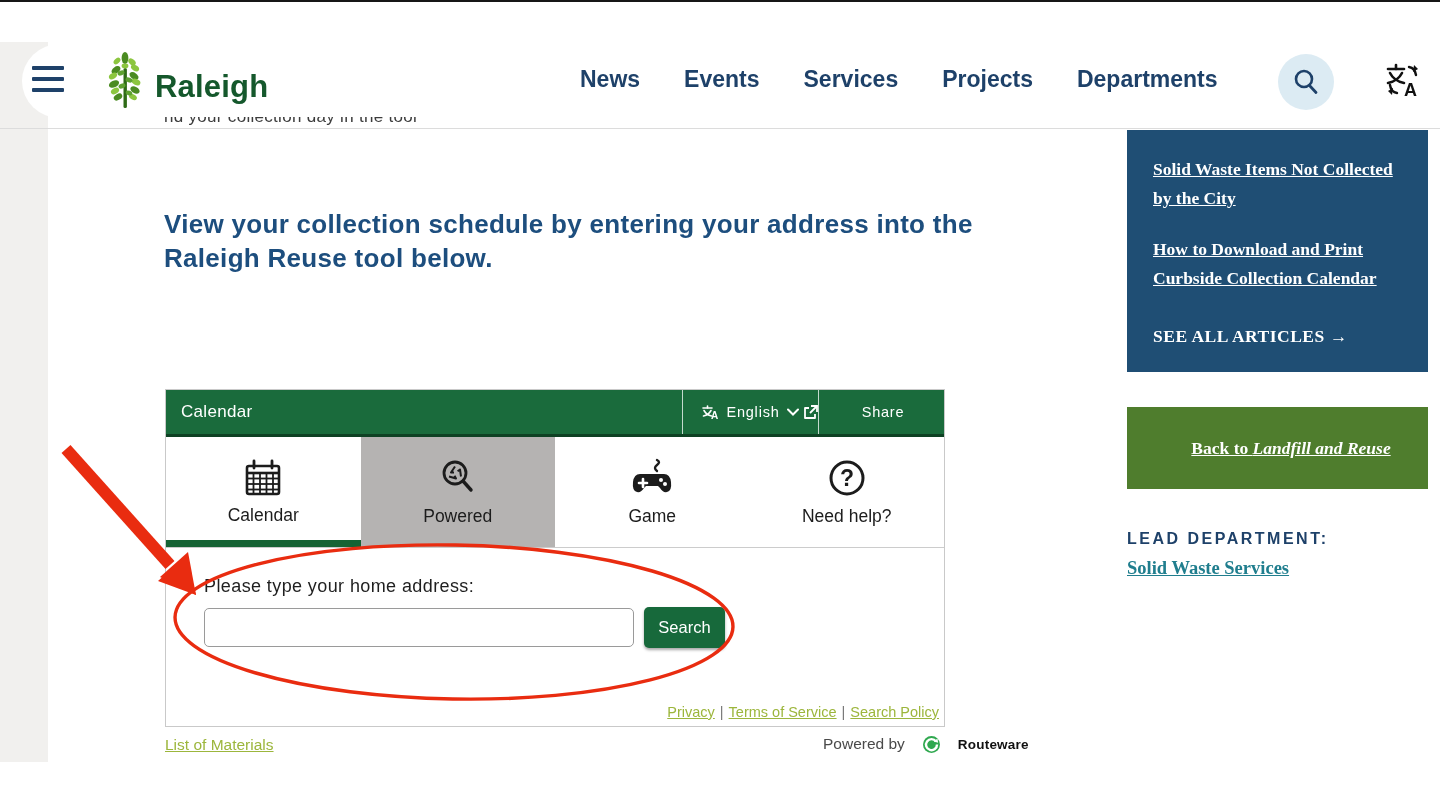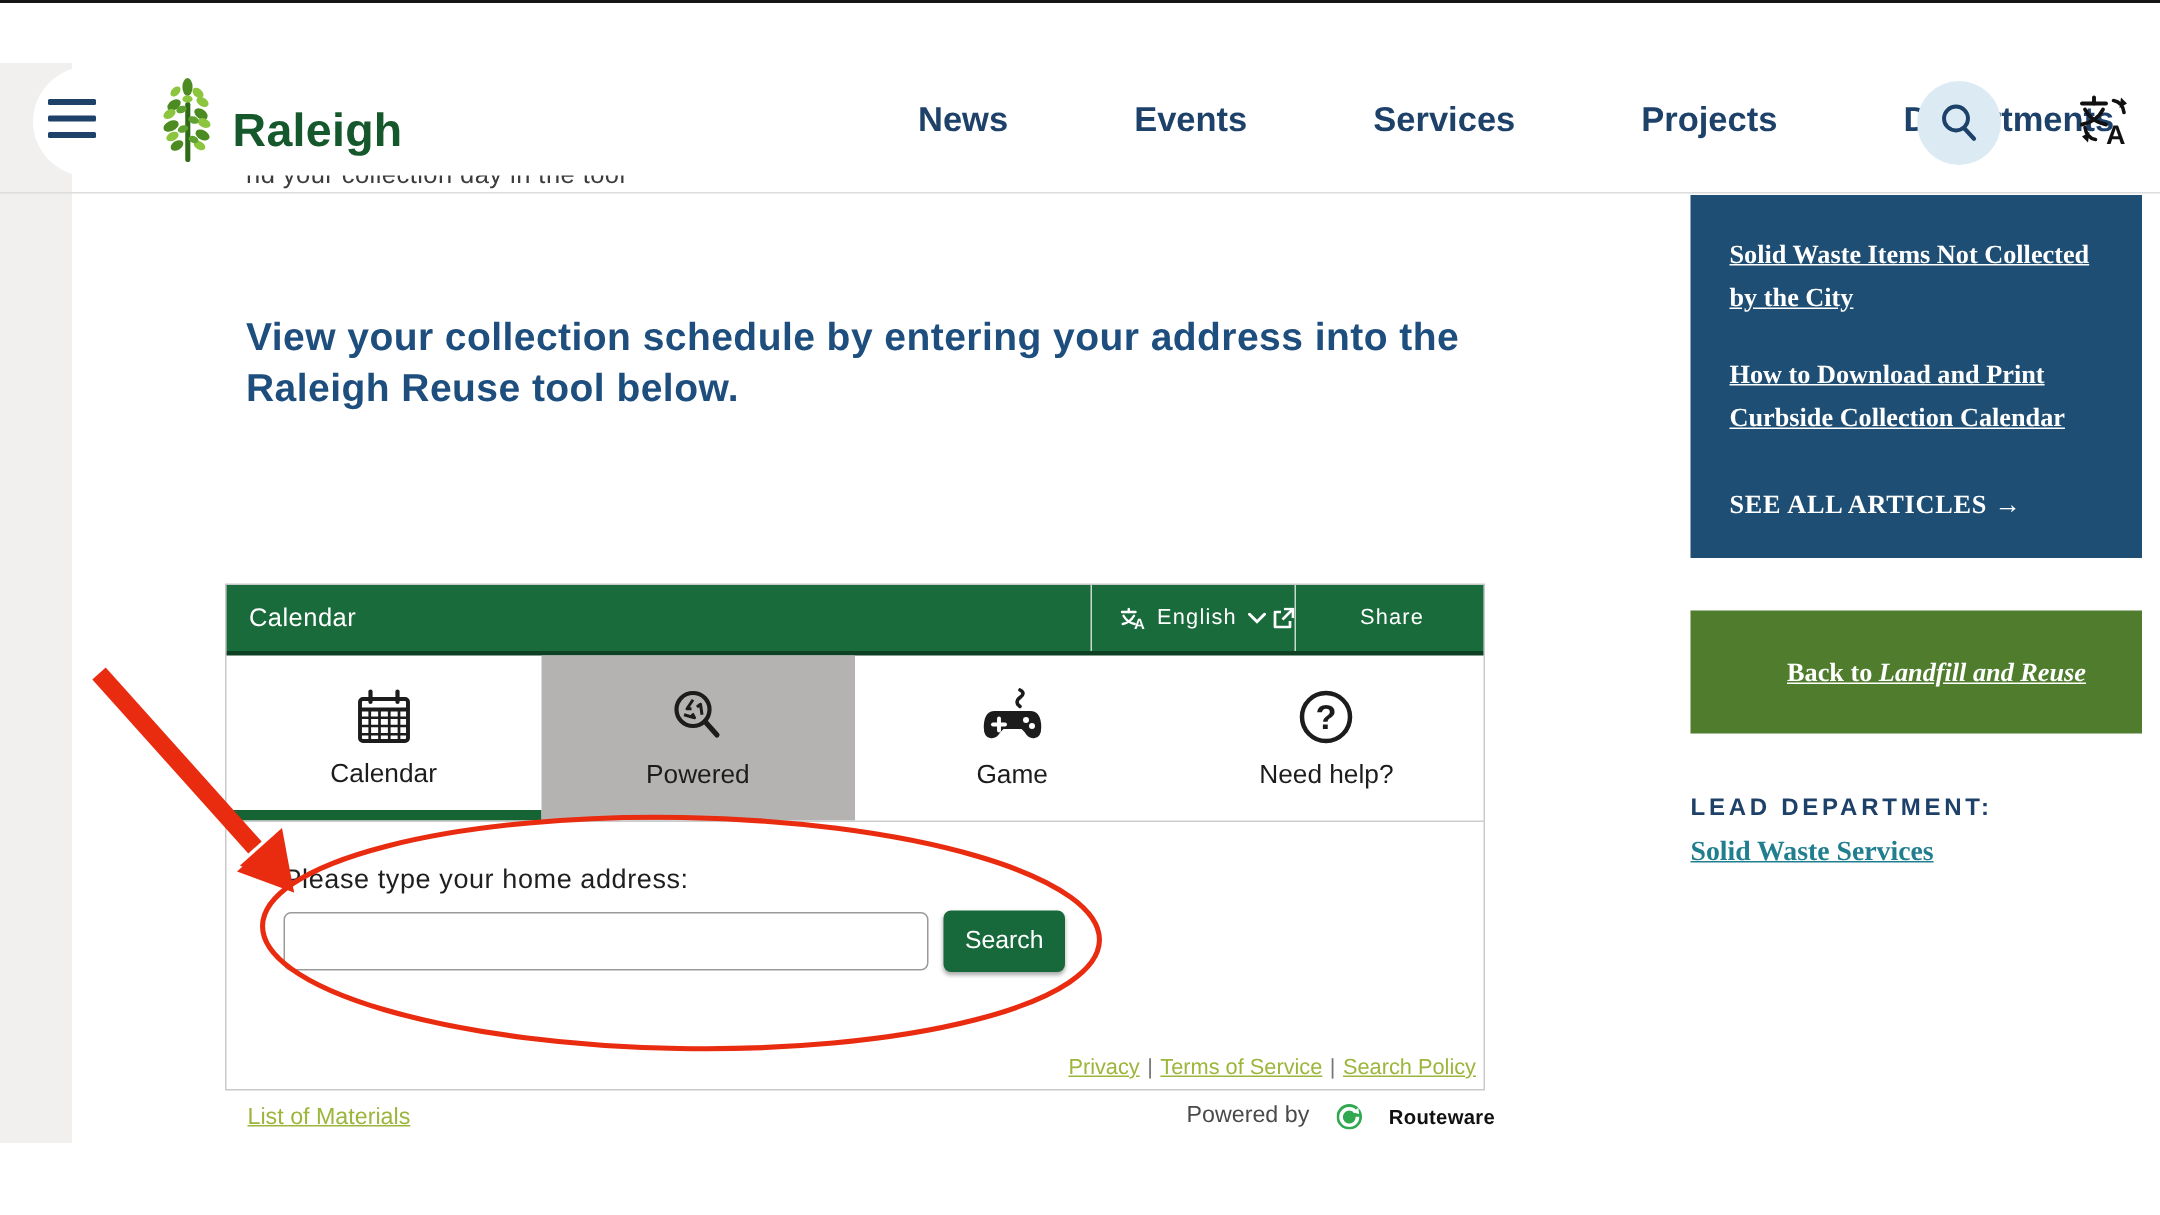--- a/index.html
+++ b/index.html
@@ -10,35 +10,35 @@
   
   .top-edge { position:absolute; left:0; top:0; width:1440px; height:2px; background:#161616; }
   .left-strip { position:absolute; left:0; top:42px; width:48px; height:720px; background:#f1f0ee; }
   .menu-notch { position:absolute; left:22px; top:44px; width:76px; height:74px; border-radius:50%; background:#ffffff; }
   .hamburger { position:absolute; left:32px; top:66px; width:32px; height:26px; cursor:pointer; }
   .hamburger span { display:block; height:4px; background:#1e4169; border-radius:1px; margin-bottom:7px; }
 
   .logo { position:absolute; left:101px; top:50px; display:flex; align-items:center; }
   .logo-text { font-size:31px; font-weight:700; color:#15582c; letter-spacing:.2px; margin-left:6px; margin-top:12px; }
 
-  .main-nav { position:absolute; left:580px; top:66px; display:flex; gap:84px;margin-left:32px; }
+  .main-nav { position:absolute; left:580px; top:66px; display:flex; gap:44px; }
   .main-nav .nav-item { font-size:23px; font-weight:700; color:#1e4169; cursor:pointer; white-space:nowrap; }
 
   .search-bubble { position:absolute; left:1278px; top:54px; width:56px; height:56px; border-radius:50%; background:#dcebf3; display:flex; align-items:center; justify-content:center; cursor:pointer; }
   .translate-top { position:absolute; left:1384px; top:61px; width:38px; height:38px; cursor:pointer; }
 
   .header-divider { position:absolute; left:0; top:128px; width:1440px; height:1px; background:#dcdcdc; }
   .clipped-line { position:absolute; left:164px; top:117px; width:360px; height:11px; overflow:hidden; }
   .clipped-line .inner { font-size:17px; color:#3c3c3c; margin-top:-10px; letter-spacing:.3px; }
 
   
   .page-heading { position:absolute; left:164px; top:207px; width:820px; font-size:26px; font-weight:700; color:#1d4e7e; line-height:34px; letter-spacing:.3px; }
 
   
-  .widget { position:absolute; left:150px; top:389px; width:840px; height:338px; border:1px solid #c9c9c9; background:#fff; }
+  .widget { position:absolute; left:165px; top:389px; width:780px; height:338px; border:1px solid #c9c9c9; background:#fff; }
   .widget-bar { position:absolute; left:0; top:0; width:100%; height:44px; background:#1a6b3c; display:flex; align-items:center; }
   .widget-title { color:#fff; font-size:17px; margin-left:15px; letter-spacing:.3px; }
   .bar-controls { position:absolute; right:0; top:0; height:100%; display:flex; }
   .bar-group { height:100%; display:flex; align-items:center; justify-content:center; gap:7px; color:#fff; font-size:14.5px; letter-spacing:.8px; border-left:1px solid rgba(255,255,255,.75); cursor:pointer; }
   .bar-group.lang { width:136px; }
   .bar-group.share { width:126px;gap:44px; }
   .widget-bar-underline { position:absolute; left:0; top:44px; width:100%; height:3px; background:#0e4123; }
 
   .tabs { position:absolute; left:0; top:47px; width:100%; height:110px; display:flex; }
   .tab { flex:1 1 0; display:flex; flex-direction:column; align-items:center; justify-content:center; gap:8px; position:relative; cursor:pointer; }
@@ -49,21 +49,21 @@
 
   .address-area { position:absolute; left:0; top:158px; width:100%; height:179px; }
   .address-label { position:absolute; left:38px; top:28px; font-size:18px; color:#1f1f1f; letter-spacing:.4px; }
   .address-input { position:absolute; left:38px; top:60px; width:430px; height:39px; border:1.5px solid #9a9a9a; border-radius:5px; background:#fff; font-size:16px; padding:0 10px; outline:none; }
   .search-btn { position:absolute; left:478px; top:59px; width:81px; height:41px; background:#17693b; color:#fff; border:none; border-radius:5px; font-size:16.5px; font-family:"Liberation Sans",sans-serif; cursor:pointer; box-shadow:0 2px 3px rgba(0,0,0,.35); }
   .legal-links { position:absolute; right:5px; bottom:7px; font-size:14.5px; color:#777; }
   .legal-links a { color:#9cb63c; text-decoration:underline; cursor:pointer; }
   .legal-links .sep { margin:0 5px; color:#777; }
 
   .below-widget-left { position:absolute; left:165px; top:736px; font-size:15.5px; color:#9cb63c; text-decoration:underline; cursor:pointer; }
-  .powered { position:absolute; left:791px; top:735px; display:flex; align-items:center; gap:18px; }
+  .powered { position:absolute; left:823px; top:735px; display:flex; align-items:center; gap:18px; }
   .powered-label { font-size:15.5px; color:#4a4a4a; }
   .powered-brand { font-size:13.5px; font-weight:700; color:#111; letter-spacing:.2px; }
 
   
   .annotation { position:absolute; left:0; top:0; width:1440px; height:810px; pointer-events:none; }
 
   
   .article-box { position:absolute; left:1127px; top:130px; width:301px; height:242px; background:#1f4e74; padding:25px 26px; }
   .article-link { display:block; width:248px; font-family:"Liberation Serif", serif; font-weight:600; font-size:17.5px; line-height:29px; color:#ffffff; text-decoration:underline; cursor:pointer; margin-bottom:31px; }
   .see-all { font-family:"Liberation Serif", serif; font-weight:700; font-size:17.5px; color:#ffffff; letter-spacing:.5px; cursor:pointer; display:inline-block; margin-top:2px; }

